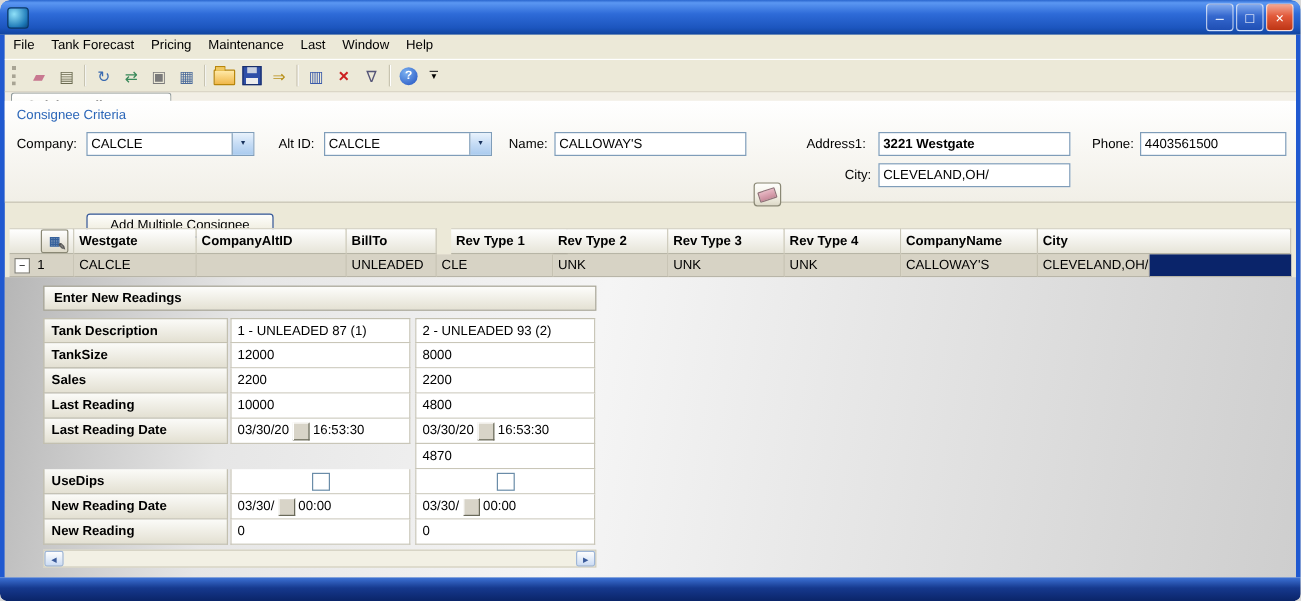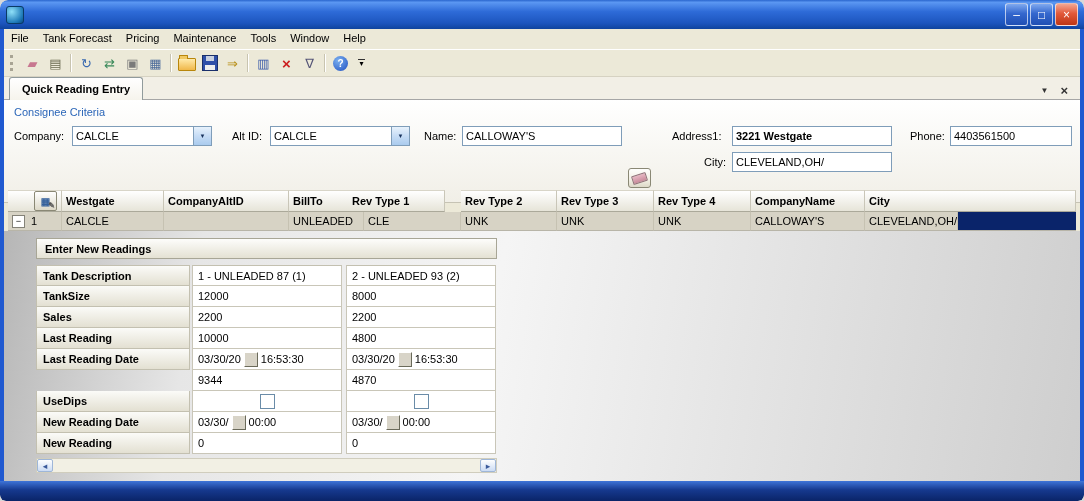--- a/index.html
+++ b/index.html
@@ -44,21 +44,21 @@
   .ovf .bar{width:7px;height:1px;background:#333;margin-bottom:1px;}
   .ovf .chv{font-size:8px;line-height:6px;}
   
   .tabstrip{left:4px;top:77px;width:1076px;height:23px;background:#F2EFE6;
     border-bottom:1px solid #A6A6A6;display:flex;align-items:flex-end;}
   .tab{margin-left:5px;height:22px;padding:0 12px;display:flex;align-items:center;font-weight:bold;
     background:linear-gradient(180deg,#FFFFFF,#F6F4EC);border:1px solid #919B9C;border-bottom:none;
     border-radius:3px 3px 0 0;position:relative;top:1px;}
   .tabicons{position:absolute;right:12px;top:6px;display:flex;gap:12px;align-items:center;color:#333;}
   
-  .criteria{left:4px;top:100px;width:1076px;height:103px;
+  .criteria{left:4px;top:84px;width:1076px;height:85px;
     background:linear-gradient(180deg,#FFFFFF,#F1EFE7);border-bottom:1px solid #C6C3B4;}
   .sectitle{position:absolute;left:10px;top:6px;color:#2B66B8;}
   .flbl{position:absolute;white-space:nowrap;}
   .txt{position:absolute;border:1px solid #7F9DB9;height:20px;padding:0 3px;background:#fff;
     font:11px "Liberation Sans",sans-serif;box-sizing:border-box;}
   .combo{position:absolute;height:20px;border:1px solid #7F9DB9;background:#fff;display:flex;box-sizing:border-box;}
   .combo-val{flex:1;display:flex;align-items:center;padding:0 3px;overflow:hidden;}
   .combo-btn{width:17px;background:linear-gradient(180deg,#E8F2FC,#C6DCF5 50%,#AACBEE);
     border-left:1px solid #7F9DB9;display:flex;align-items:center;justify-content:center;
     font-size:6px;color:#17315C;}
@@ -125,21 +125,21 @@
   </div>
   <div class="abs sideL"></div>
   <div class="abs sideR"></div>
   <div class="abs bstrip"></div>
 
   <div class="abs menubar">
     <span class="mi">File</span>
     <span class="mi">Tank Forecast</span>
     <span class="mi">Pricing</span>
     <span class="mi">Maintenance</span>
-    <span class="mi">Tools</span>
+    <span class="mi">Last</span>
     <span class="mi">Window</span>
     <span class="mi">Help</span>
   </div>
 
   <div class="abs toolbar">
     <div class="grip"></div>
     <div class="tbtn">
         <span style="color:#C87890">▰</span>
       </div>
     <div class="tbtn">
@@ -235,21 +235,21 @@
 
   <div class="abs hcell" style="left:8px;top:190px;width:54px">
     <div class="gsbtn" style="margin-left:22px">
       <span>▦</span>
       <span class="pen">✎</span>
     </div>
   </div>
   <div class="abs hcell" style="left:62px;top:190px;width:102px">Westgate</div>
   <div class="abs hcell" style="left:164px;top:190px;width:125px">CompanyAltID</div>
   <div class="abs hcell" style="left:289px;top:190px;width:75px">BillTo</div>
-  <div class="abs hcell" style="left:348px;top:190px;width:97px">Rev Type 1</div>
+  <div class="abs hcell" style="left:376px;top:190px;width:97px">Rev Type 1</div>
   <div class="abs hcell" style="left:461px;top:190px;width:96px">Rev Type 2</div>
   <div class="abs hcell" style="left:557px;top:190px;width:97px">Rev Type 3</div>
   <div class="abs hcell" style="left:654px;top:190px;width:97px">Rev Type 4</div>
   <div class="abs hcell" style="left:751px;top:190px;width:114px">CompanyName</div>
   <div class="abs hcell" style="left:865px;top:190px;width:211px">City</div>
 
   <div class="abs rcell" style="left:8px;top:212px;width:54px;gap:6px">
     <span class="expander">−</span>
     <span>1</span>
   </div>
@@ -278,21 +278,20 @@
 
     <div class="dval rowtop" style="left:188px;top:34px">1 - UNLEADED 87 (1)</div>
     <div class="dval" style="left:188px;top:55px">12000</div>
     <div class="dval" style="left:188px;top:76px">2200</div>
     <div class="dval" style="left:188px;top:97px">10000</div>
     <div class="dval" style="left:188px;top:118px">
       <span>03/30/20</span>
       <span class="dbtn"></span>
       <span>16:53:30</span>
     </div>
-    <div class="dval" style="left:188px;top:139px">9344</div>
     <div class="dval center" style="left:188px;top:160px">
       <span class="cb"></span>
     </div>
     <div class="dval" style="left:188px;top:181px">
       <span>03/30/</span>
       <span class="dbtn"></span>
       <span>00:00</span>
     </div>
     <div class="dval" style="left:188px;top:202px">0</div>
 

